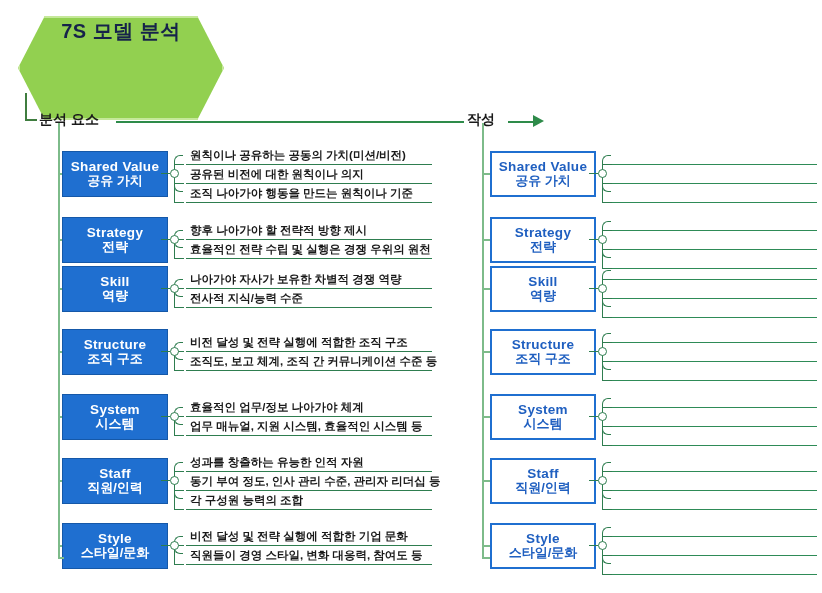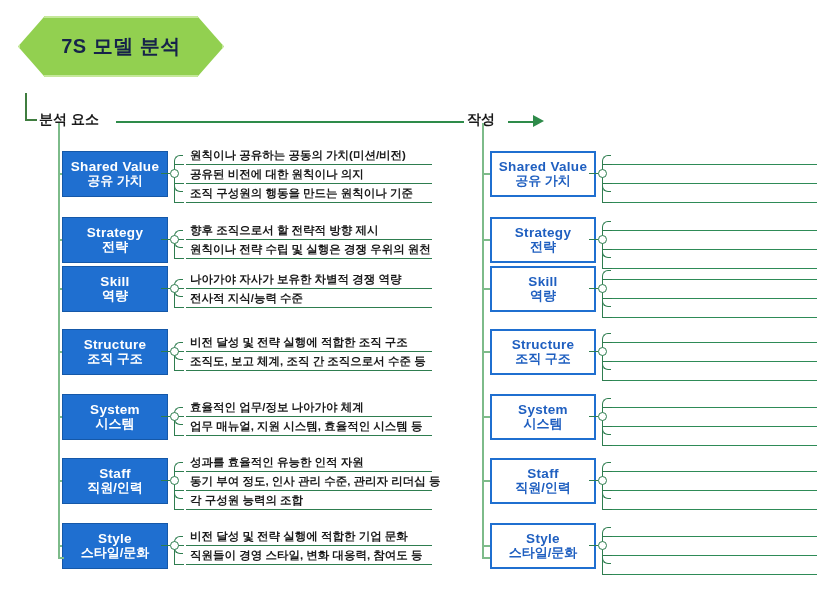--- a/index.html
+++ b/index.html
@@ -8,25 +8,25 @@
     width: 822px; height: 593px;
     background: #ffffff;
     font-family: "Liberation Sans", "DejaVu Sans", sans-serif;
     position: relative;
     overflow: hidden;
   }
   #canvas { position:absolute; inset:0; }
 
   
   .title-shape {
-    position:absolute; left:18px; top:16px; width:206px; height:61px;
+    position:absolute; left:18px; top:16px; width:206px; height:104px;
     background:#92d050;
     border:2px solid #c5e89a;
     clip-path: polygon(0% 50%, 13% 0%, 87% 0%, 100% 50%, 87% 100%, 13% 100%);
-    display:flex; align-items:center; justify-content:center;
+    display:flex; align-items:flex-start; justify-content:center;
   }
   .title-text {
     color:#16234a; font-weight:bold; font-size:20px; letter-spacing:0.5px;
     white-space:nowrap;
   }
 
   
   .rail-corner {
     position:absolute; left:25px; top:93px; width:12px; height:28px;
     border-left:2px solid #3f7d3f; border-bottom:2px solid #3f7d3f;
@@ -146,37 +146,37 @@
         <div class="vbar" style="top: 163.5px; height: 38px;"></div>
         <div class="cap-top" style="top: 154.5px;"></div>
         <div class="cap-bot" style="top: 182.5px;"></div>
         <div class="elbow" style="top: 163.5px;"></div>
         <div class="elbow" style="top: 182.5px;"></div>
         <div class="elbow" style="top: 201.5px;"></div>
         <div class="node" style="top: 169px;"></div>
       </div>
       <div class="item" style="left: 186px; top: 145.5px; width: 246px;">원칙이나 공유하는 공동의 가치(미션/비전)</div>
       <div class="item" style="left: 186px; top: 164.5px; width: 246px;">공유된 비전에 대한 원칙이나 의지</div>
-      <div class="item" style="left: 186px; top: 183.5px; width: 246px;">조직 구성원의 행동을 만드는 원칙이나 기준</div>
+      <div class="item" style="left: 186px; top: 183.5px; width: 246px;">조직 나아가야 행동을 만드는 원칙이나 기준</div>
       <div class="stub" style="left: 58px; top: 239px; width: 4px;"></div>
       <div class="box-left" style="left: 62px; top: 217px;">
         <div class="en">Strategy</div>
         <div class="ko">전략</div>
       </div>
       <div class="bracket" style="left: 170px; top: 0px;">
         <div class="lead" style="top: 239px;"></div>
         <div class="vbar" style="top: 239px; height: 19px;"></div>
         <div class="cap-top" style="top: 230px;"></div>
         <div class="cap-bot" style="top: 239px;"></div>
         <div class="elbow" style="top: 239px;"></div>
         <div class="elbow" style="top: 258px;"></div>
         <div class="node" style="top: 235px;"></div>
       </div>
-      <div class="item" style="left: 186px; top: 221px; width: 246px;">향후 조직으로서 할 전략적 방향 제시</div>
-      <div class="item" style="left: 186px; top: 240px; width: 246px;">원칙이나 전략 수립 및 실행은 경쟁 우위의 원천</div>
+      <div class="item" style="left: 186px; top: 221px; width: 246px;">향후 나아가야 할 전략적 방향 제시</div>
+      <div class="item" style="left: 186px; top: 240px; width: 246px;">효율적인 전략 수립 및 실행은 경쟁 우위의 원천</div>
       <div class="stub" style="left: 58px; top: 288px; width: 4px;"></div>
       <div class="box-left" style="left: 62px; top: 266px;">
         <div class="en">Skill</div>
         <div class="ko">역량</div>
       </div>
       <div class="bracket" style="left: 170px; top: 0px;">
         <div class="lead" style="top: 288px;"></div>
         <div class="vbar" style="top: 288px; height: 19px;"></div>
         <div class="cap-top" style="top: 279px;"></div>
         <div class="cap-bot" style="top: 288px;"></div>
@@ -194,21 +194,21 @@
       <div class="bracket" style="left: 170px; top: 0px;">
         <div class="lead" style="top: 351px;"></div>
         <div class="vbar" style="top: 351px; height: 19px;"></div>
         <div class="cap-top" style="top: 342px;"></div>
         <div class="cap-bot" style="top: 351px;"></div>
         <div class="elbow" style="top: 351px;"></div>
         <div class="elbow" style="top: 370px;"></div>
         <div class="node" style="top: 347px;"></div>
       </div>
       <div class="item" style="left: 186px; top: 333px; width: 246px;">비전 달성 및 전략 실행에 적합한 조직 구조</div>
-      <div class="item" style="left: 186px; top: 352px; width: 246px;">조직도, 보고 체계, 조직 간 조직으로서 수준 등</div>
+      <div class="item" style="left: 186px; top: 352px; width: 246px;">조직도, 보고 체계, 조직 간 커뮤니케이션 수준 등</div>
       <div class="stub" style="left: 58px; top: 416px; width: 4px;"></div>
       <div class="box-left" style="left: 62px; top: 394px;">
         <div class="en">System</div>
         <div class="ko">시스템</div>
       </div>
       <div class="bracket" style="left: 170px; top: 0px;">
         <div class="lead" style="top: 416px;"></div>
         <div class="vbar" style="top: 416px; height: 19px;"></div>
         <div class="cap-top" style="top: 407px;"></div>
         <div class="cap-bot" style="top: 416px;"></div>
@@ -226,21 +226,21 @@
       <div class="bracket" style="left: 170px; top: 0px;">
         <div class="lead" style="top: 480px;"></div>
         <div class="vbar" style="top: 470.5px; height: 38px;"></div>
         <div class="cap-top" style="top: 461.5px;"></div>
         <div class="cap-bot" style="top: 489.5px;"></div>
         <div class="elbow" style="top: 470.5px;"></div>
         <div class="elbow" style="top: 489.5px;"></div>
         <div class="elbow" style="top: 508.5px;"></div>
         <div class="node" style="top: 476px;"></div>
       </div>
-      <div class="item" style="left: 186px; top: 452.5px; width: 246px;">성과를 효율적인 유능한 인적 자원</div>
+      <div class="item" style="left: 186px; top: 452.5px; width: 246px;">성과를 창출하는 유능한 인적 자원</div>
       <div class="item" style="left: 186px; top: 471.5px; width: 246px;">동기 부여 정도, 인사 관리 수준, 관리자 리더십 등</div>
       <div class="item" style="left: 186px; top: 490.5px; width: 246px;">각 구성원 능력의 조합</div>
       <div class="stub" style="left: 58px; top: 545px; width: 4px;"></div>
       <div class="box-left" style="left: 62px; top: 523px;">
         <div class="en">Style</div>
         <div class="ko">스타일/문화</div>
       </div>
       <div class="bracket" style="left: 170px; top: 0px;">
         <div class="lead" style="top: 545px;"></div>
         <div class="vbar" style="top: 545px; height: 19px;"></div>

